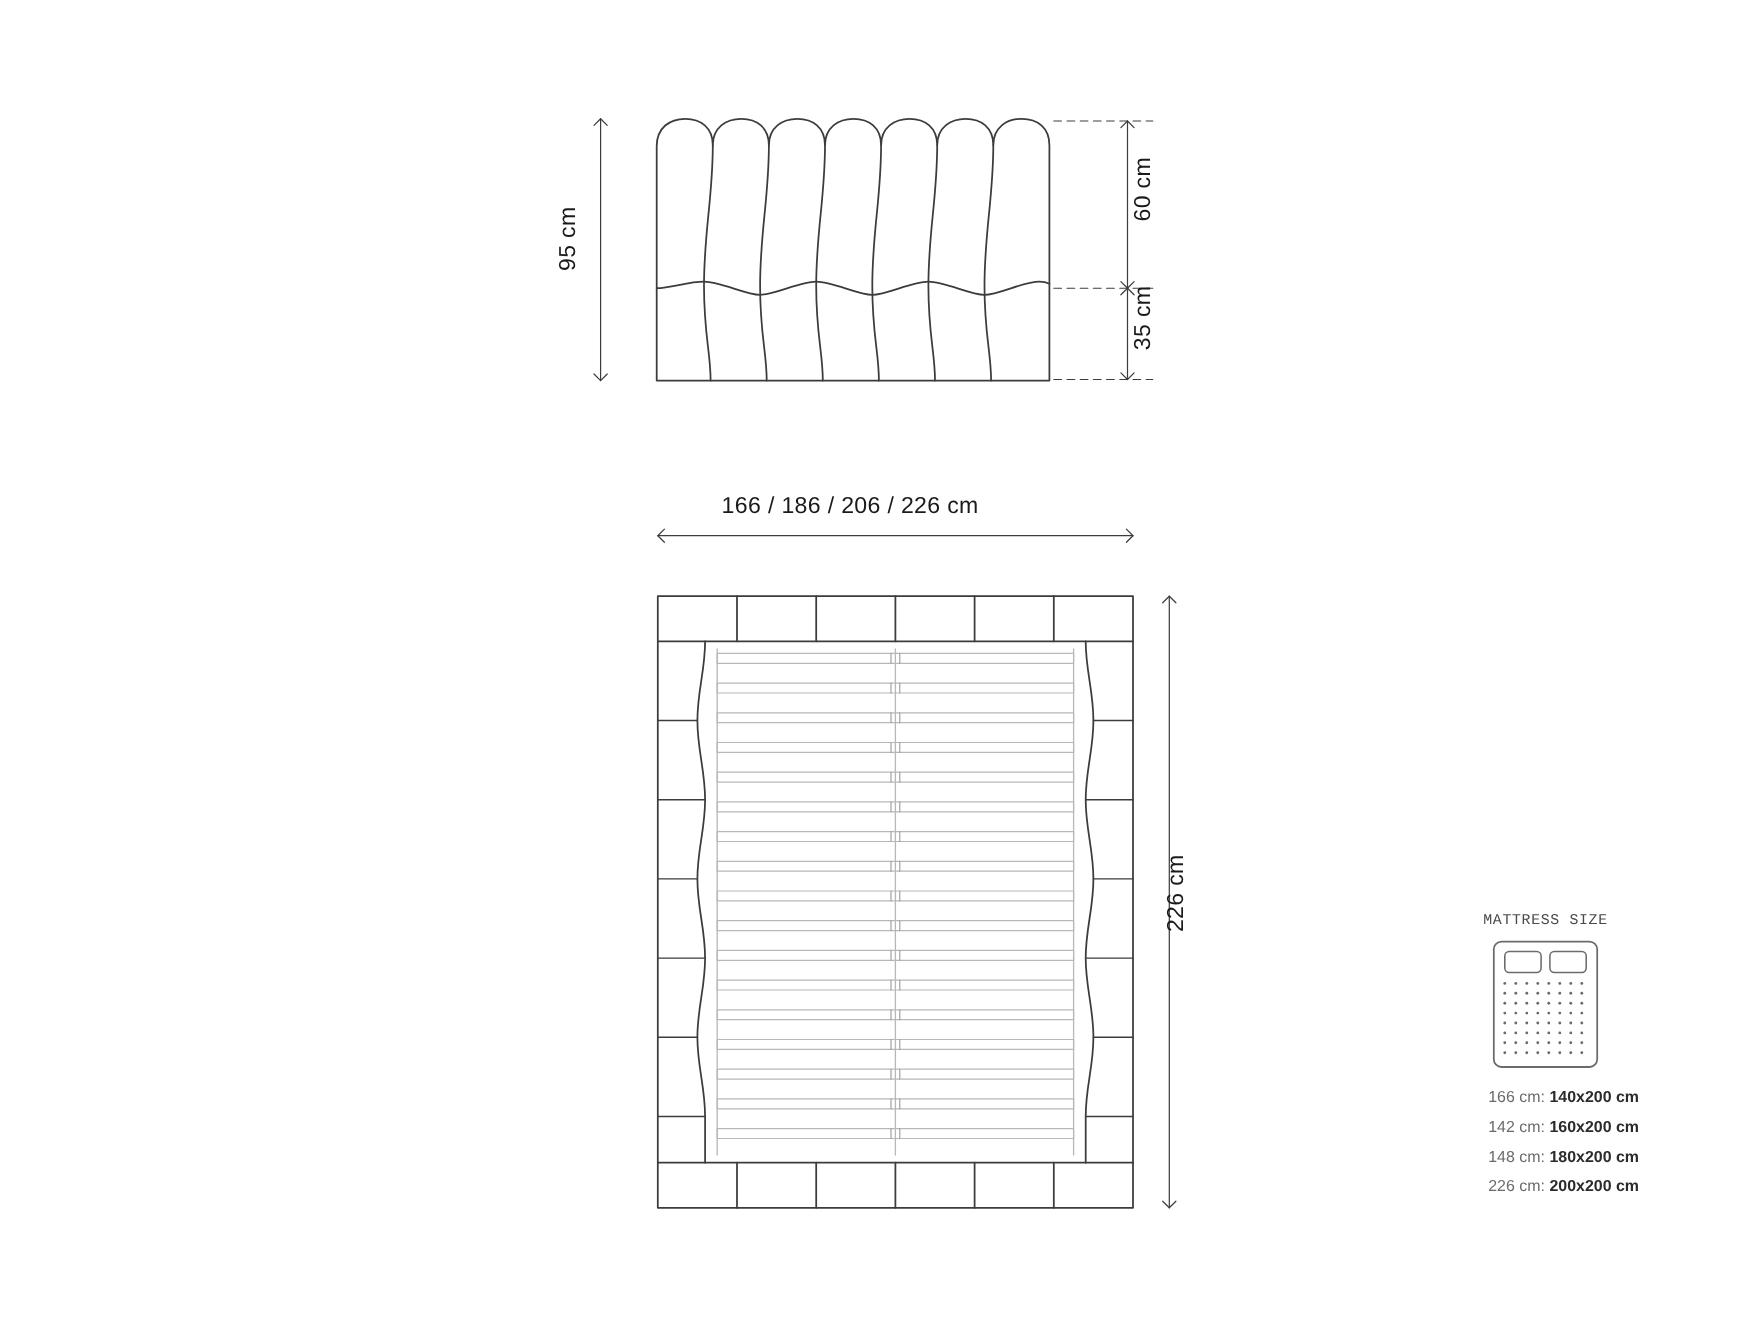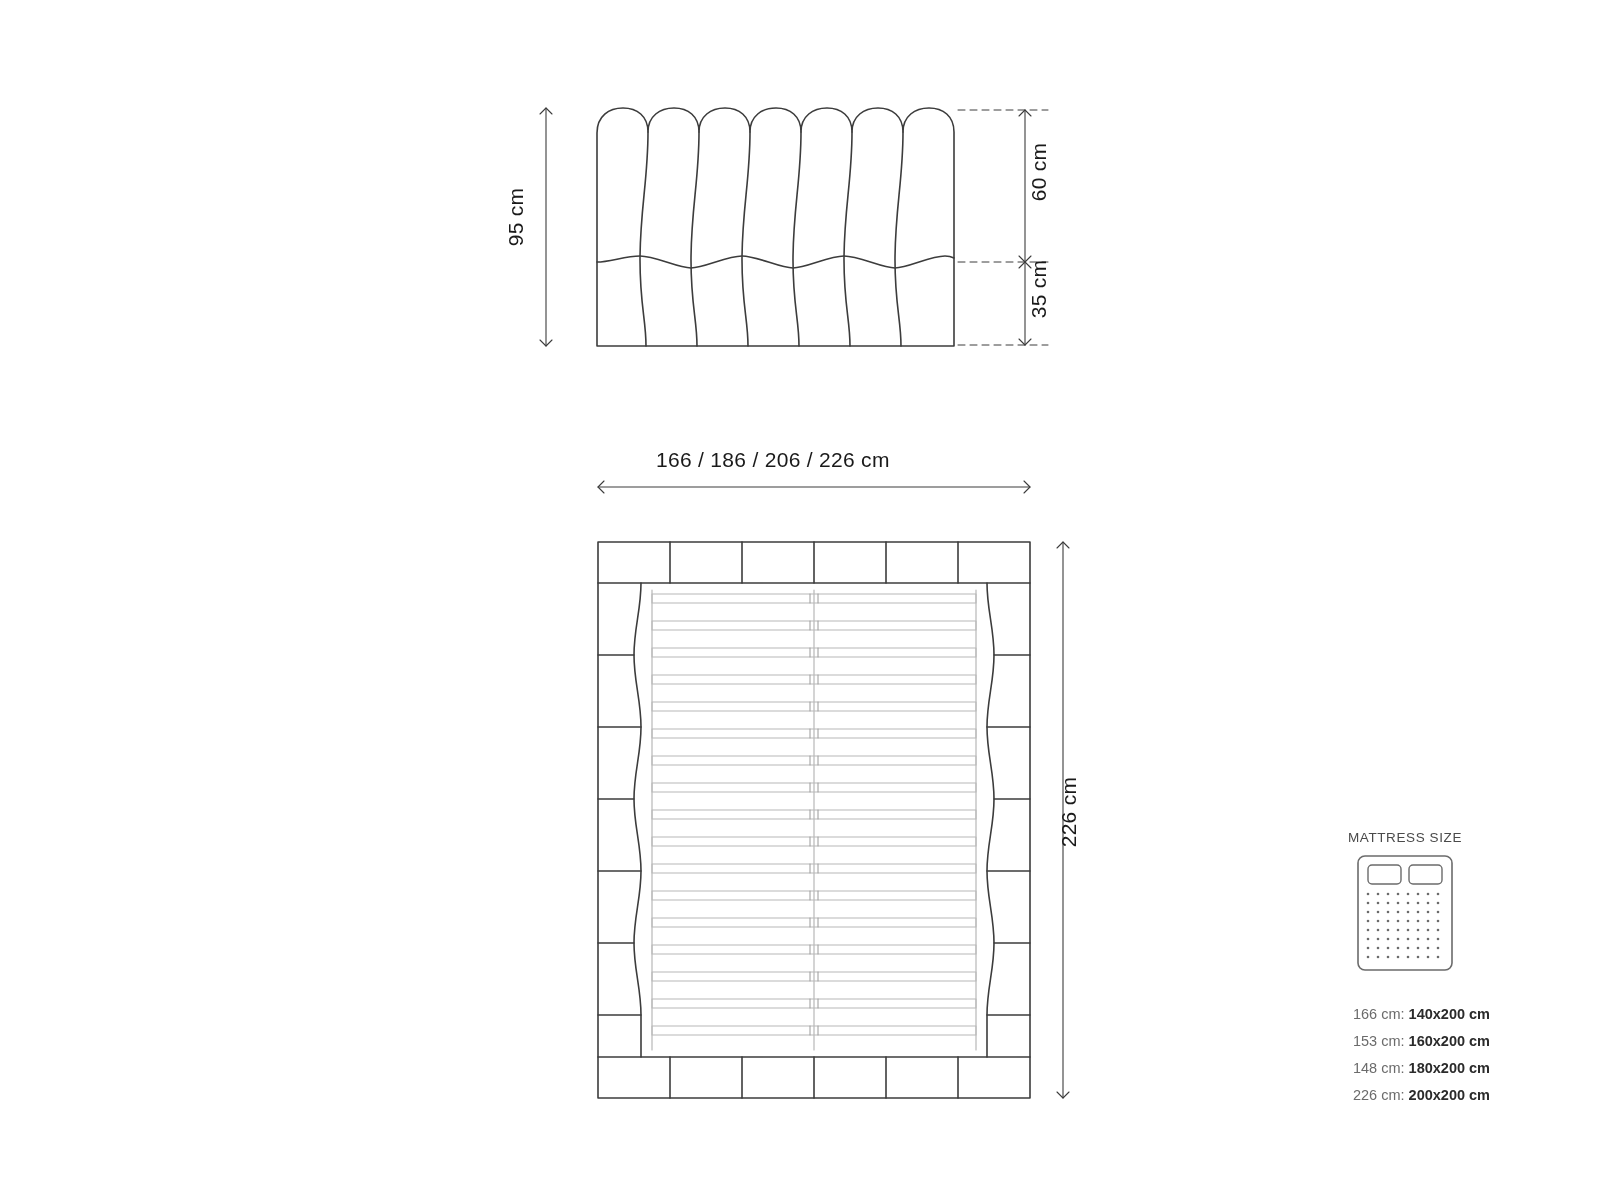--- a/index.html
+++ b/index.html
@@ -37,29 +37,30 @@
     left: 1320px;
     top: 830px;
     width: 170px;
   }
   .legend-title {
     font-size: 13.5px;
     color: #4a4a4a;
     letter-spacing: 0.6px;
     text-align: center;
     margin-bottom: 8px;
+    font-family: Liberation Mono, monospace;
   }
   .mattress-icon {
     width: 100px;
     height: 120px;
     margin: 0 auto;
     display: block;
   }
   .legend-rows {
-    margin-top: 28px;
+    margin-top: 12px;
     text-align: right;
   }
   .legend-row {
     font-size: 14.5px;
     color: #6b6b6b;
     line-height: 27px;
     white-space: nowrap;
   }
   .legend-row b {
     color: #2b2b2b;
@@ -330,21 +331,21 @@
           <circle cx="83" cy="104" r="1.3"></circle>
       </g>
     </svg>
 
     <div class="legend-rows">
       <div class="legend-row">
         <span>166 cm:</span>
         <b>140x200 cm</b>
       </div>
       <div class="legend-row">
-        <span>153 cm:</span>
+        <span>142 cm:</span>
         <b>160x200 cm</b>
       </div>
       <div class="legend-row">
         <span>148 cm:</span>
         <b>180x200 cm</b>
       </div>
       <div class="legend-row">
         <span>226 cm:</span>
         <b>200x200 cm</b>
       </div>

